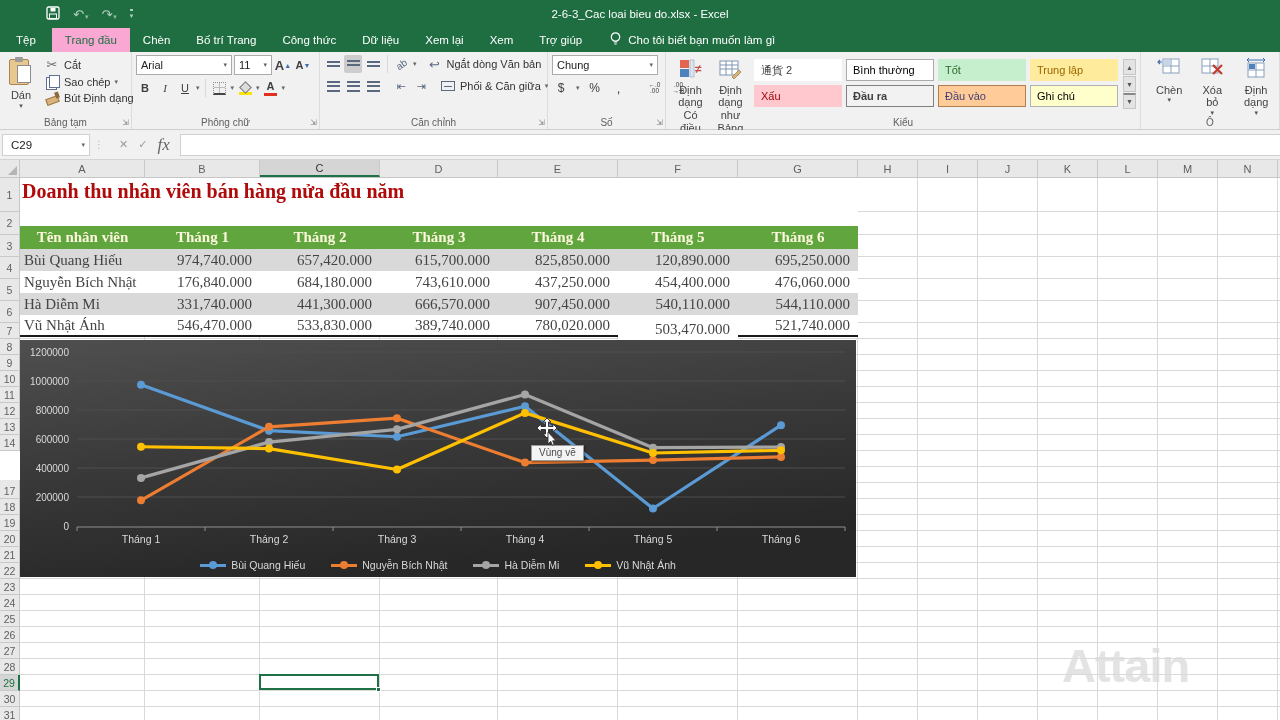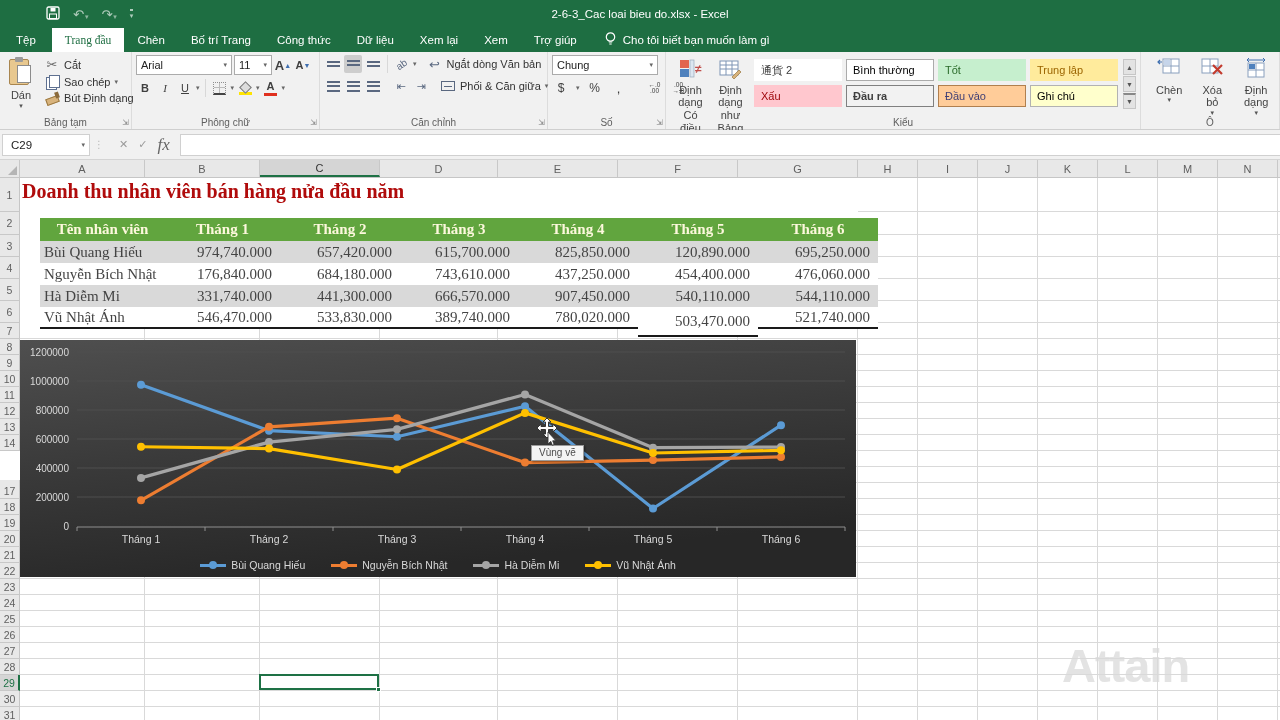--- a/index.html
+++ b/index.html
@@ -11,21 +11,21 @@
   #titlebar { position:absolute; left:0; top:0; width:1280px; height:28px; background:#1e6e42; display:flex; align-items:center; }
   #qat { display:flex; align-items:center; gap:13px; padding-left:46px; z-index:2; }
   .qat-btn { color:rgba(255,255,255,.65); font-size:13px; line-height:1; cursor:default; }
   .qat-caret { font-size:7px; color:rgba(255,255,255,.5); margin-left:1px; }
   #title-text { position:absolute; left:0; right:0; text-align:center; color:#fff; font-size:11.5px; }
 
   
   #tabstrip { position:absolute; left:0; top:28px; width:1280px; height:24px; background:#1e6e42; display:flex; align-items:stretch; }
   .tab { color:#fff; padding:0 13px; display:flex; align-items:center; font-size:11.5px; white-space:nowrap; }
   .tab.filetab { padding:0 16px; }
-  .tab.selected { background:#ffffff; color:#1e6e42;font-family:Liberation Serif, serif; }
+  .tab.selected { background:#f9a8d4; color:#1e6e42; }
   #tellme { display:flex; align-items:center; gap:6px; color:#fff; padding:0 14px; font-size:11.5px; white-space:nowrap; }
 
   
   #ribbon { position:absolute; left:0; top:52px; width:1280px; height:78px; background:#f1f1f1; border-bottom:1px solid #cfcfcf; display:flex; }
   .rgroup { position:relative; height:100%; border-right:1px solid #dcdcdc; padding:3px 4px 14px 4px; flex:none; }
   .glabel { position:absolute; bottom:1px; left:0; right:0; text-align:center; font-size:10px; color:#5e5e5e; white-space:nowrap; }
   .launcher { position:absolute; right:2px; bottom:2px; font-size:8px; color:#777; }
   .rbody { display:flex; height:100%; align-items:flex-start; }
   .bigbtn { display:flex; flex-direction:column; align-items:center; justify-content:flex-start; padding:2px 5px; height:60px; border-radius:2px; text-align:center; line-height:1.15; white-space:normal; }
   .bigbtn .caret { font-size:7px; color:#555; }
@@ -90,21 +90,21 @@
   
   #gridarea { position:absolute; left:0; top:178px; width:1280px; height:542px; overflow:hidden; background:#fff; }
   .hline { position:absolute; left:20px; right:0; height:1px; background:#d9d9d9; z-index:2; }
   .vline { position:absolute; top:0; bottom:0; width:1px; background:#d9d9d9; z-index:2; }
   .rowhdr { position:absolute; left:0; width:20px; background:#e8e8e8; border-bottom:1px solid #c8c8c8; border-right:1px solid #c6c6c6; display:flex; align-items:center; justify-content:center; font-size:10.5px; color:#5f5f5f; z-index:3; }
   .rowhdr.sel { background:#d5d5d5; border-right:2px solid #1e7145; color:#1e7145; }
   #watermark { position:absolute; left:1062px; top:460px; font-size:47px; font-weight:bold; color:#e3e3e3; letter-spacing:-1px; z-index:1; }
 
   #sheetblock { position:absolute; left:20px; top:0; width:838px; height:145px; background:#fff; z-index:3; }
   #sheet-title { position:absolute; left:2px; top:2px; font-family:"Liberation Serif","DejaVu Serif",serif; font-weight:bold; font-size:20px; color:#b00b0b; white-space:nowrap; }
-  #datatable { position:absolute; left:0; top:40px;padding-left:20px; }
+  #datatable { position:absolute; left:0; top:48px; }
   .trow { display:flex; }
   .tcell { font-family:"Liberation Serif","DejaVu Serif",serif; font-size:15px; display:flex; align-items:center; overflow:hidden; white-space:nowrap; }
   .tcell.num { justify-content:flex-end; padding-right:8px; }
   .tcell.name { padding-left:4px; }
   .thead .tcell { font-weight:bold; justify-content:center; padding:0; }
 
   
   #chart { position:absolute; left:20px; top:162px; width:836px; height:237px; z-index:4; }
   #legend { position:absolute; left:0; right:0; bottom:6px; display:flex; justify-content:center; gap:26px; z-index:5; }
   .legitem { display:flex; align-items:center; gap:5px; color:#d9d9d9; font-size:10.5px; white-space:nowrap; }

